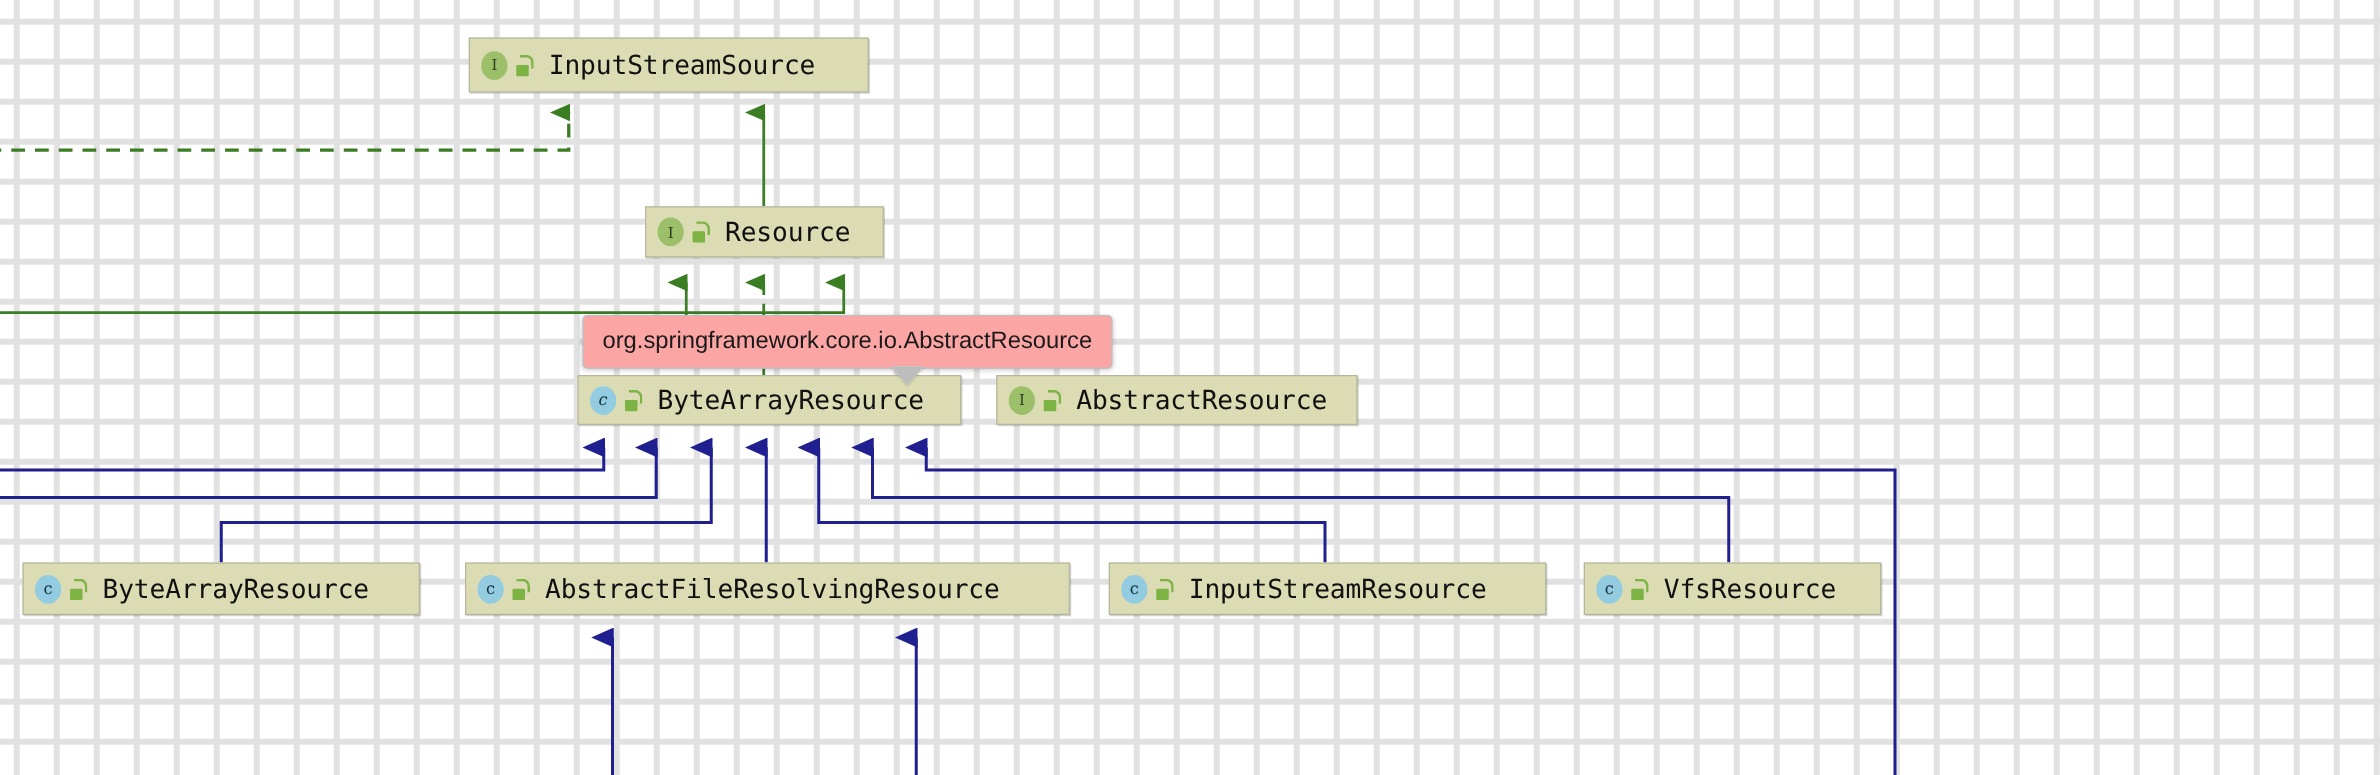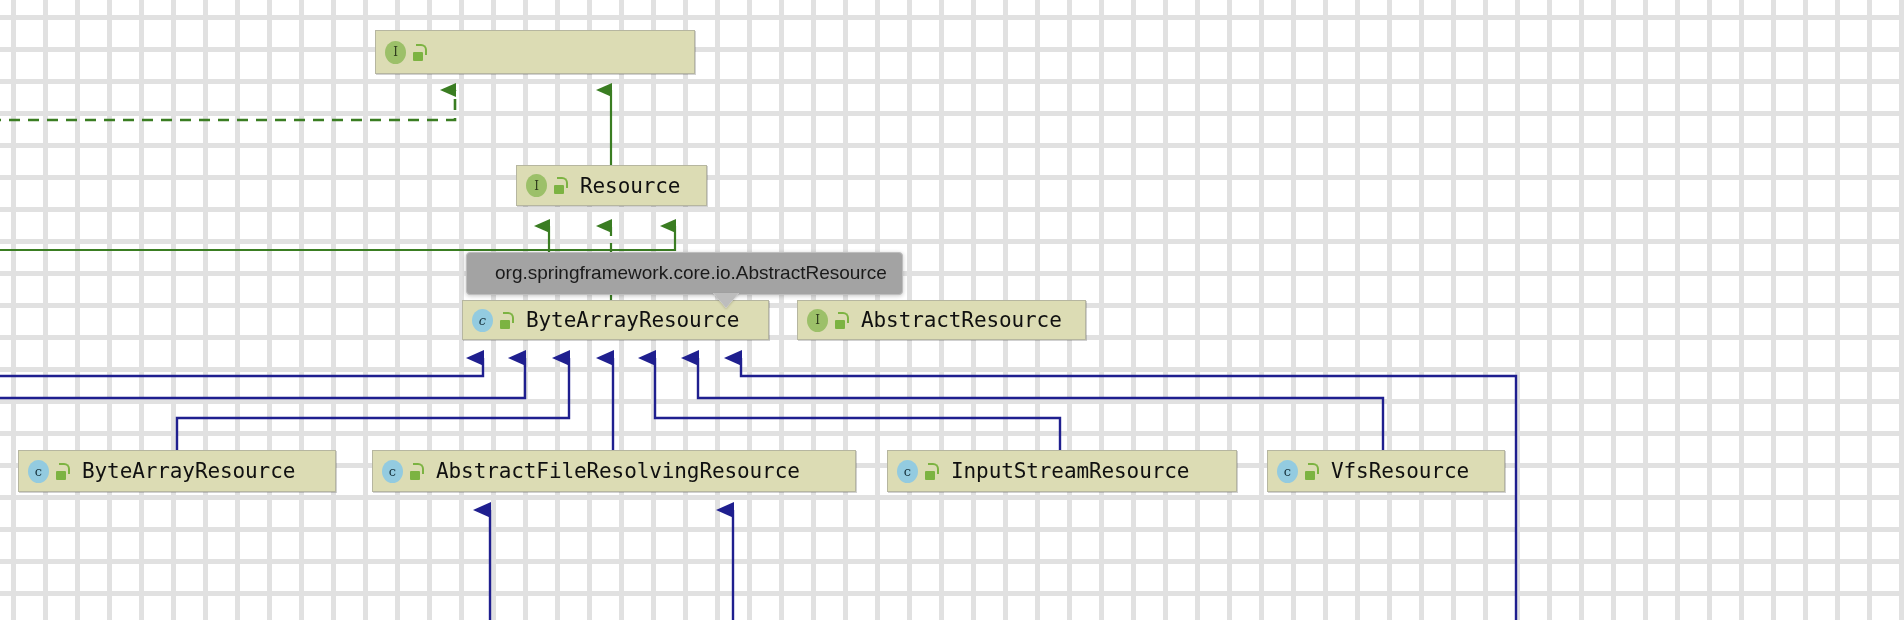--- a/index.html
+++ b/index.html
@@ -81,28 +81,28 @@
   }
   .ico-lock .shackle{
     position:absolute;left:5px;top:0;width:9px;height:9px;
     border:2px solid #7cb342;border-bottom:none;border-left:none;
     border-radius:0 6px 0 0;
   }
   
   #tooltip{
     position:absolute;
     box-sizing:border-box;
-    background:#a3a3a3;
+    background:#fca5a5;
     border:1px solid #bdbdbd;
     border-radius:4px;
     box-shadow:0 1px 4px rgba(0,0,0,.22);
     font-family:"Liberation Sans", sans-serif;
     font-size:19px;
     color:#1a1a1a;
-    padding:9px 15px 10px 28px;
+    padding:9px 15px 10px 15px;
     white-space:nowrap;
     z-index:40;
   }
   #tooltip .tip-arrow{
     position:absolute;left:246px;top:100%;
     width:0;height:0;margin-top:-1px;
     border-left:13px solid transparent;
     border-right:13px solid transparent;
     border-top:15px solid #f7f7f7;
     filter:drop-shadow(0 1px 1px rgba(0,0,0,.18));
@@ -181,20 +181,21 @@
   </svg>
 
   <div class="node" style="left:375px;top:30px;width:320px;height:44px;">
     <span class="stereo">
       <span class="ico-iface">I</span>
       <span class="ico-lock">
         <span class="shackle"></span>
           <span class="body"></span>
       </span>
     </span>
+    <span class="label">InputStreamSource</span>
   </div>
 
   <div class="node" style="left:516px;top:165px;width:191px;height:41px;">
     <span class="stereo">
       <span class="ico-iface">I</span>
       <span class="ico-lock">
         <span class="shackle"></span>
           <span class="body"></span>
       </span>
     </span>

